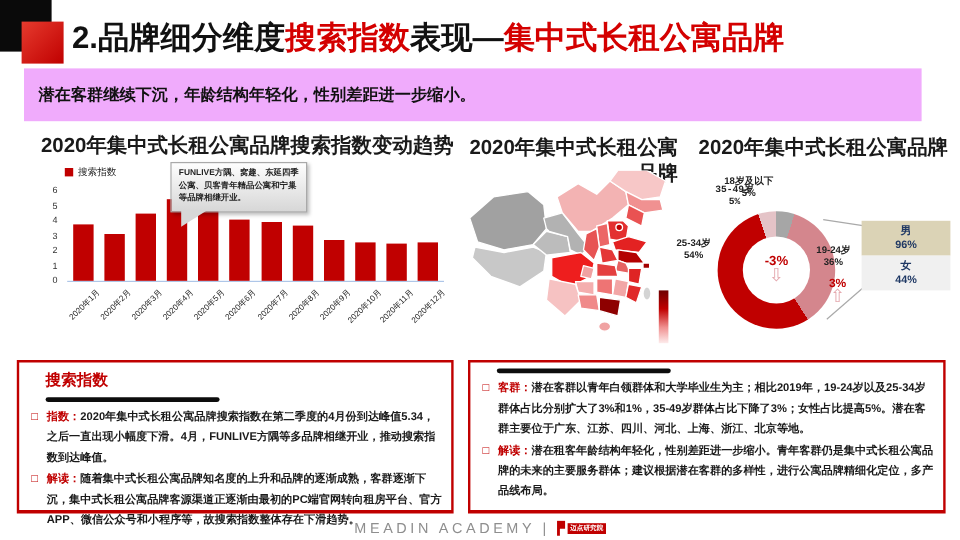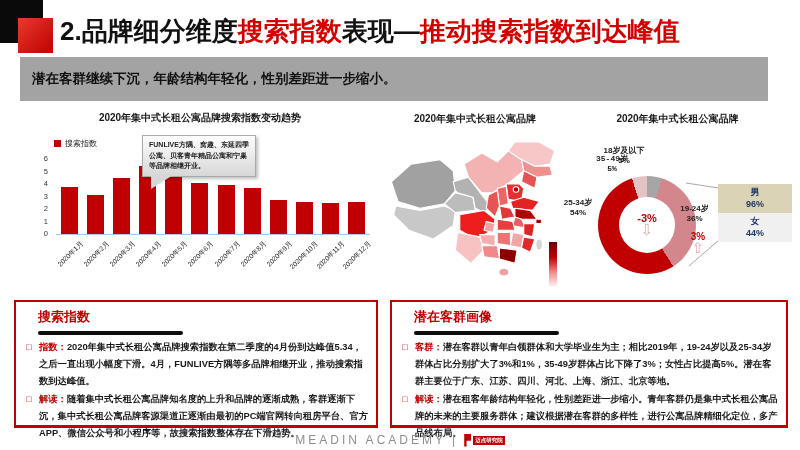--- a/index.html
+++ b/index.html
@@ -3,25 +3,25 @@
 <meta charset="utf-8">
 <style>
   html,body{margin:0;padding:0;background:#fff;}
   .slide{position:relative;width:800px;height:450px;background:#fff;overflow:hidden;
          font-family:"Liberation Sans","DejaVu Sans",sans-serif;color:#111;}
   
   .sq-black{position:absolute;left:0;top:0;width:43px;height:43px;background:#0a0a0a;}
   .sq-red{position:absolute;left:18px;top:18px;width:35px;height:35px;background:linear-gradient(135deg,#e63b2e,#c00000);}
   .title{position:absolute;left:60px;top:14px;margin:0;font-size:26px;font-weight:700;letter-spacing:0;white-space:nowrap;}
   .title .red{color:#d40000;}
-  .band{position:absolute;left:20px;top:57px;width:748px;height:44px;background:#a3a3a3;
+  .band{position:absolute;left:20px;top:57px;width:748px;height:44px;background:#f0abfc;
         display:flex;align-items:center;box-sizing:border-box;padding-left:12px;}
   .band span{font-size:13.5px;font-weight:700;color:#111;}
   
-  .c-title{font-size:10px;font-weight:700;text-align:center;color:#1a1a1a;line-height:1.3;}
+  .c-title{font-size:17px;font-weight:700;text-align:right;color:#1a1a1a;line-height:1.3;}
   
   .bar-block{position:absolute;left:22px;top:106px;width:356px;height:190px;}
   .bar-block .c-title{margin-top:5px;}
   .legend{position:absolute;left:32px;top:32px;display:flex;align-items:center;gap:4px;}
   .lg-sq{width:7px;height:7px;background:#c00000;display:inline-block;}
   .lg-tx{font-size:8px;color:#222;}
   .yaxis{position:absolute;left:10px;top:48px;height:84px;width:16px;display:flex;flex-direction:column;
          justify-content:space-between;align-items:flex-end;font-size:7.5px;color:#333;}
   .plot{position:absolute;left:34px;top:52px;right:8px;height:76px;border-bottom:1px solid #aec6e8;
         display:flex;align-items:flex-end;justify-content:space-around;}
@@ -77,21 +77,21 @@
   .logo-flag{width:7px;height:13px;background:#c00000;clip-path:polygon(0 0,100% 0,100% 55%,34% 55%,34% 100%,0 100%);}
   .logo-text{font-size:5.5px;color:#fff;background:#c00000;padding:1px 2px;font-weight:700;white-space:nowrap;}
 </style>
 </head>
 <body>
 
 <div class="slide">
 
   <div class="sq-black"></div>
   <div class="sq-red"></div>
-  <h1 class="title"><span>2.品牌细分维度</span><span class="red">搜索指数</span><span>表现—</span><span class="red">推动搜索指数到达峰值</span></h1>
+  <h1 class="title"><span>2.品牌细分维度</span><span class="red">搜索指数</span><span>表现—</span><span class="red">集中式长租公寓品牌</span></h1>
   <div class="band">
     <span>潜在客群继续下沉，年龄结构年轻化，性别差距进一步缩小。</span>
   </div>
 
   <section class="bar-block">
     <div class="c-title">2020年集中式长租公寓品牌搜索指数变动趋势</div>
     <div class="legend">
       <span class="lg-sq"></span>
       <span class="lg-tx">搜索指数</span>
     </div>
@@ -278,21 +278,20 @@
       <div class="bullet">
         <span class="marker">□</span><span class="blabel">指数：</span><span>2020年集中式长租公寓品牌搜索指数在第二季度的4月份到达峰值5.34，之后一直出现小幅度下滑。4月，FUNLIVE方隅等多品牌相继开业，推动搜索指数到达峰值。</span>
       </div>
       <div class="bullet">
         <span class="marker">□</span><span class="blabel">解读：</span><span>随着集中式长租公寓品牌知名度的上升和品牌的逐渐成熟，客群逐渐下沉，集中式长租公寓品牌客源渠道正逐渐由最初的PC端官网转向租房平台、官方APP、微信公众号和小程序等，故搜索指数整体存在下滑趋势。</span>
       </div>
     </div>
   </section>
 
   <section class="panel right">
-    <div class="p-title">潜在客群画像</div>
     <div class="p-bar"></div>
     <div class="bullets">
       <div class="bullet">
         <span class="marker">□</span><span class="blabel">客群：</span><span>潜在客群以青年白领群体和大学毕业生为主；相比2019年，19-24岁以及25-34岁群体占比分别扩大了3%和1%，35-49岁群体占比下降了3%；女性占比提高5%。潜在客群主要位于广东、江苏、四川、河北、上海、浙江、北京等地。</span>
       </div>
       <div class="bullet">
         <span class="marker">□</span><span class="blabel">解读：</span><span>潜在租客年龄结构年轻化，性别差距进一步缩小。青年客群仍是集中式长租公寓品牌的未来的主要服务群体；建议根据潜在客群的多样性，进行公寓品牌精细化定位，多产品线布局。</span>
       </div>
     </div>
   </section>

